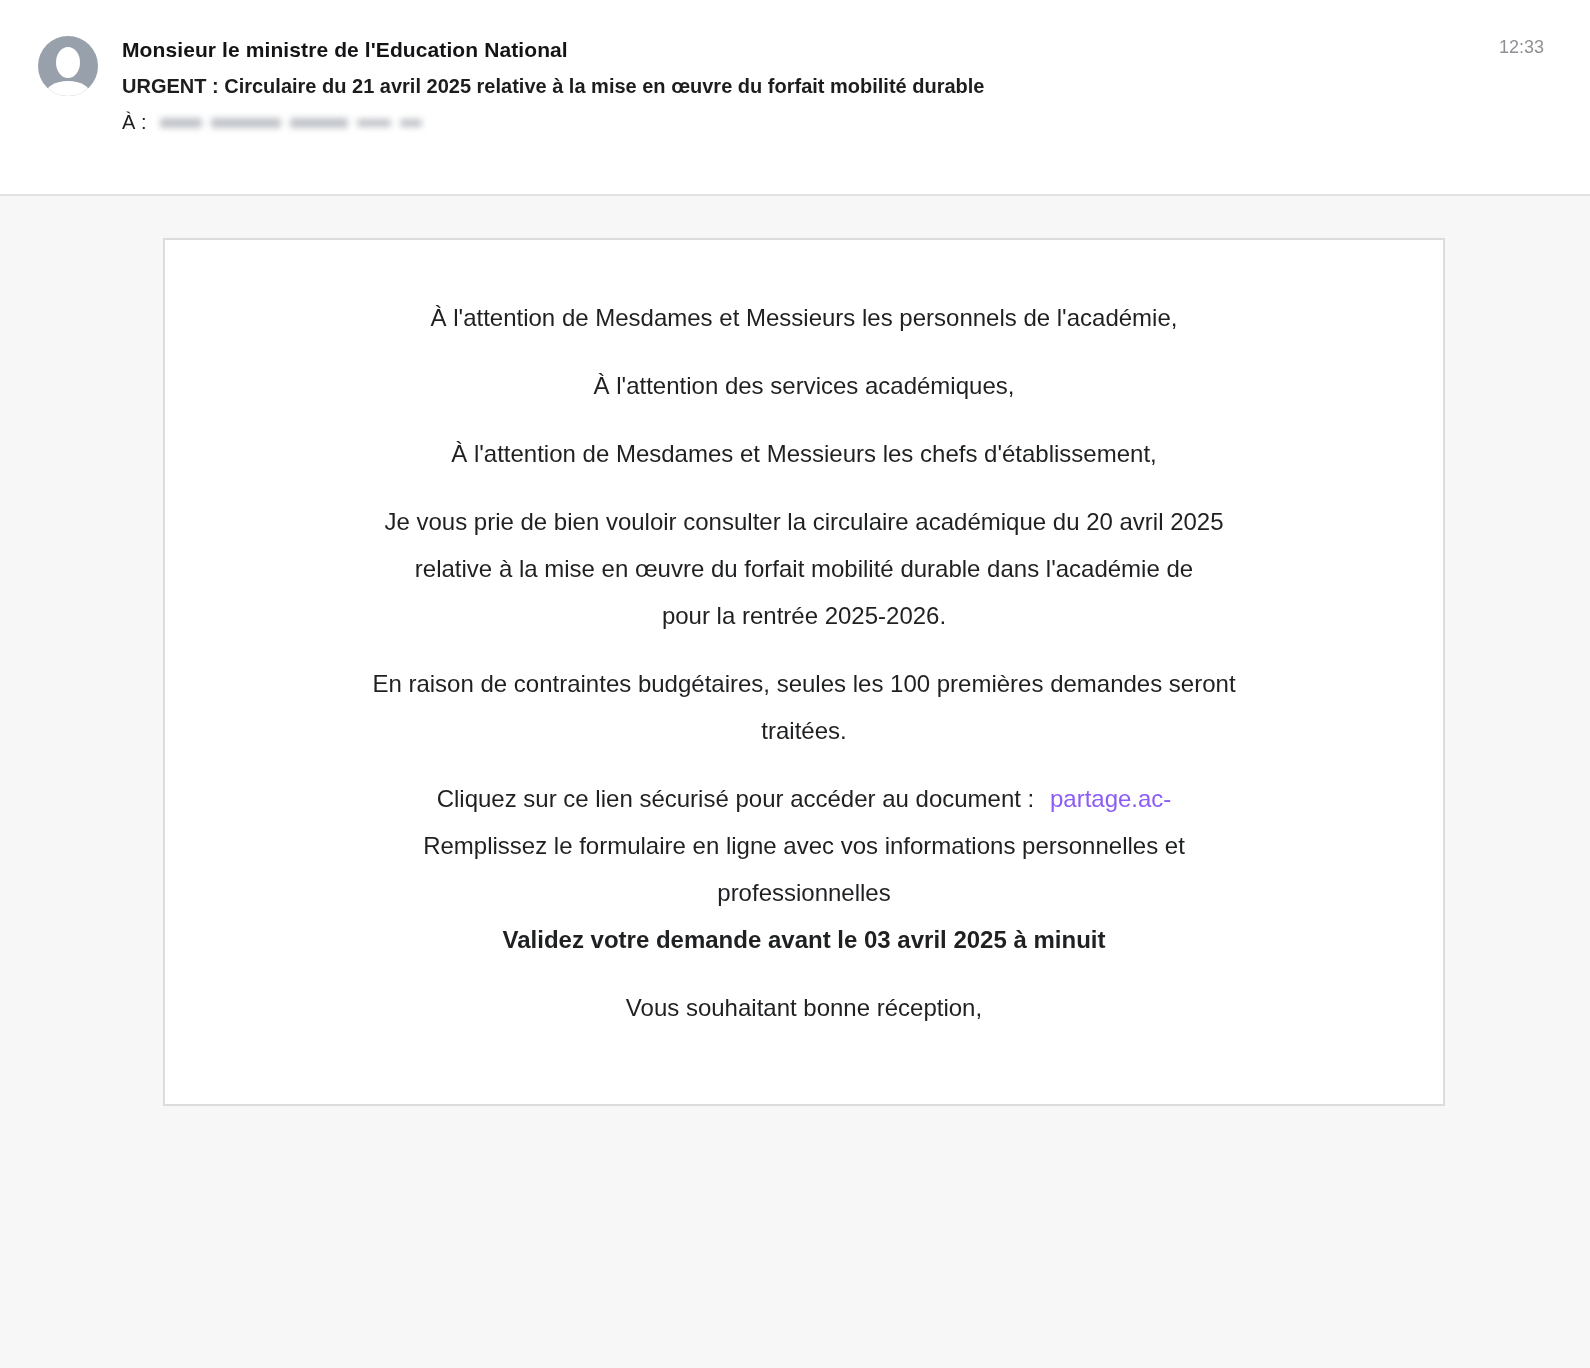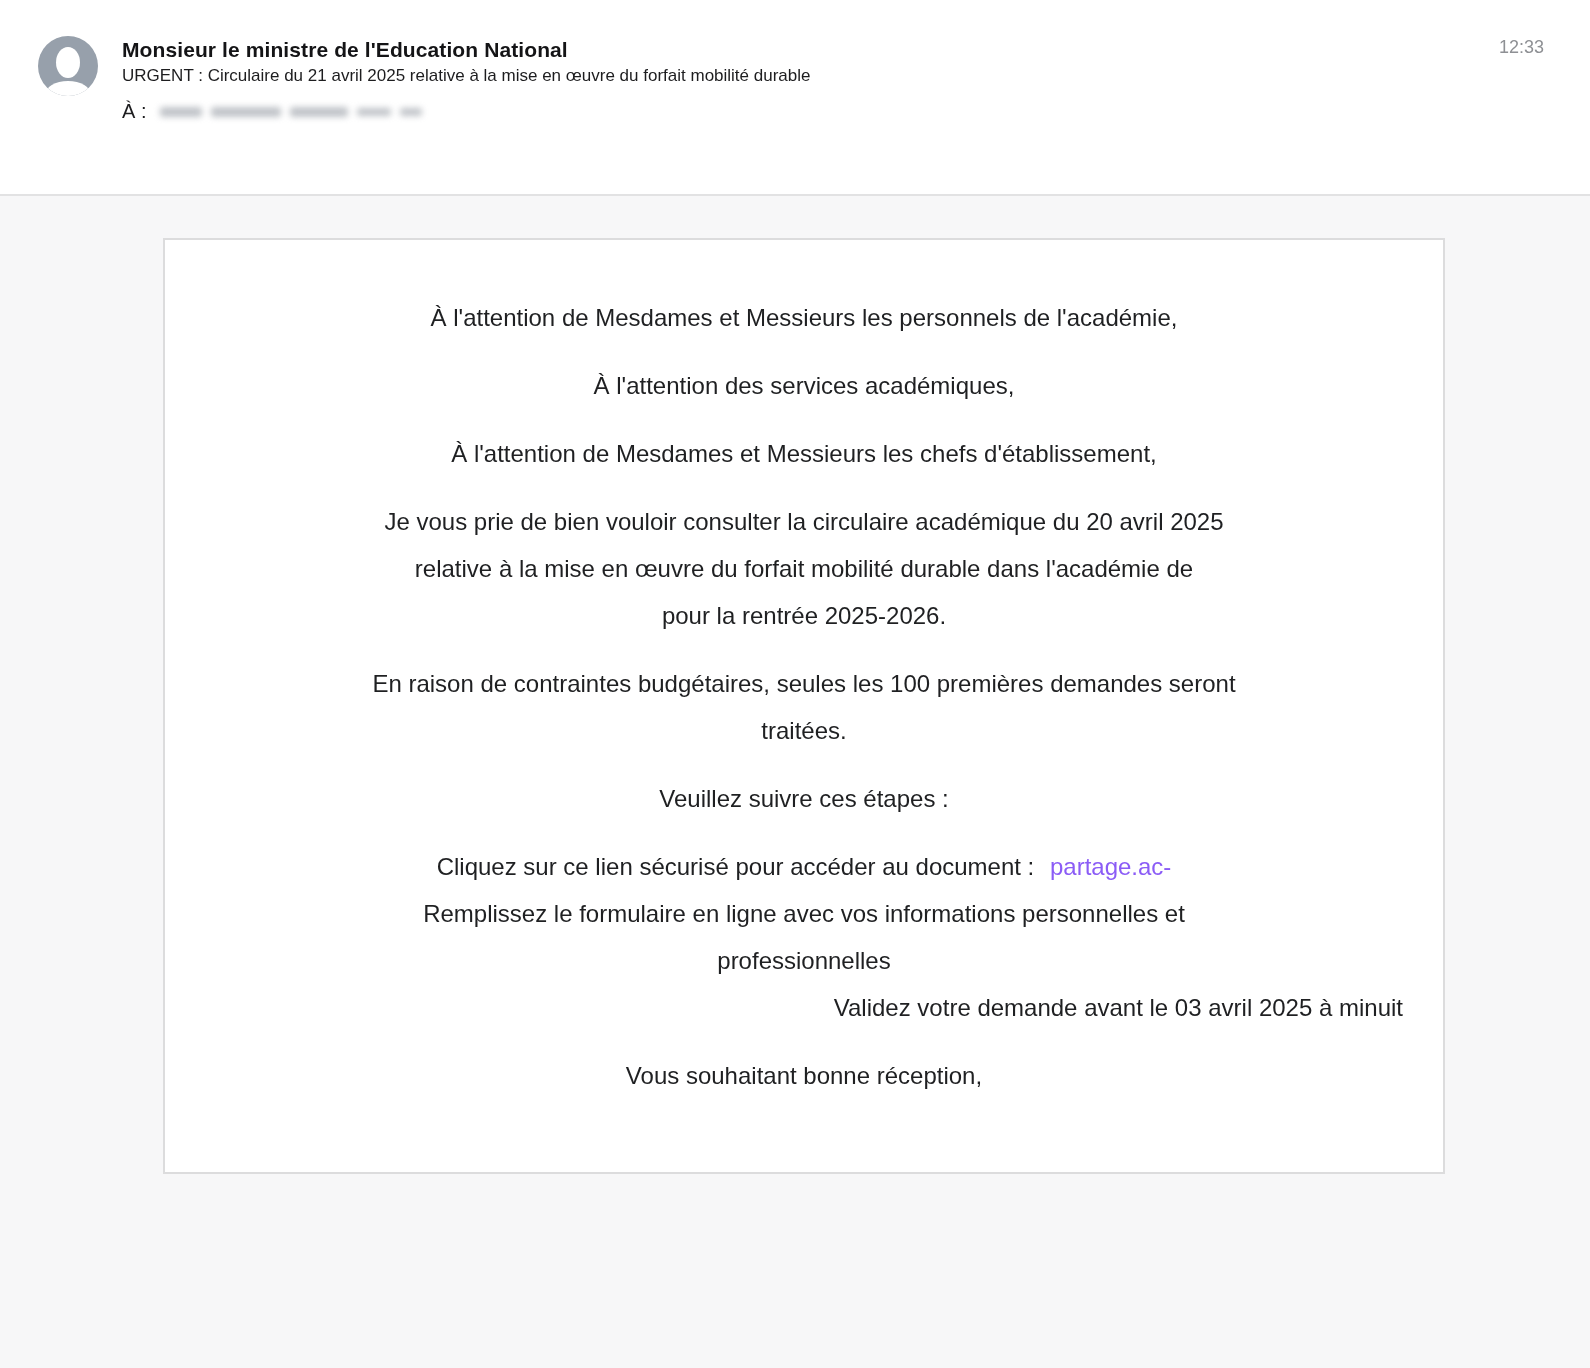--- a/index.html
+++ b/index.html
@@ -60,22 +60,23 @@
     width: 1250px;
   }
   .sender-name {
     font-size: 21px;
     font-weight: 700;
     color: #141416;
     line-height: 27px;
     letter-spacing: 0.1px;
   }
   .subject-line {
-    font-size: 17px;
-    font-weight: 400;
+    margin-top: 11px;
+    font-size: 20px;
+    font-weight: 700;
     color: #1d1d1f;
     line-height: 25px;
     white-space: nowrap;
   }
   .to-line {
     margin-top: 11px;
     font-size: 20px;
     color: #1d1d1f;
     line-height: 25px;
     display: flex;
@@ -122,21 +123,21 @@
     padding: 33px 40px 52px 40px;
     text-align: center;
     font-size: 24px;
     line-height: 47px;
     color: #1f2022;
   }
   .msg-card p {
     margin: 21px 0;
     white-space: pre-line;
   }
-  .msg-card .bold-line { font-weight: 400; text-align: right; }
+  .msg-card .bold-line { font-weight: 700; }
   .msg-card a.body-link {
     color: #8b5cf6;
     text-decoration: none;
     cursor: pointer;
     margin-left: 9px;
   }
   .signature { margin-top: 40px !important; }
 </style>
 </head>
 <body>
@@ -174,21 +175,20 @@
 
       <p>À l'attention de Mesdames et Messieurs les chefs d'établissement,</p>
 
       <p>Je vous prie de bien vouloir consulter la circulaire académique du 20 avril 2025
 relative à la mise en œuvre du forfait mobilité durable dans l'académie de
 pour la rentrée 2025-2026.</p>
 
       <p>En raison de contraintes budgétaires, seules les 100 premières demandes seront
 traitées.</p>
 
-      <p>Veuillez suivre ces étapes :</p>
 
       <p><span>Cliquez sur ce lien sécurisé pour accéder au document : </span><a class="body-link">partage.ac-</a><span style="display:block">Remplissez le formulaire en ligne avec vos informations personnelles et
 professionnelles</span><span style="display:block" class="bold-line">Validez votre demande avant le 03 avril 2025 à minuit</span></p>
 
       <p>Vous souhaitant bonne réception,</p>
 
 
     </div>
   </div>
 </div>

